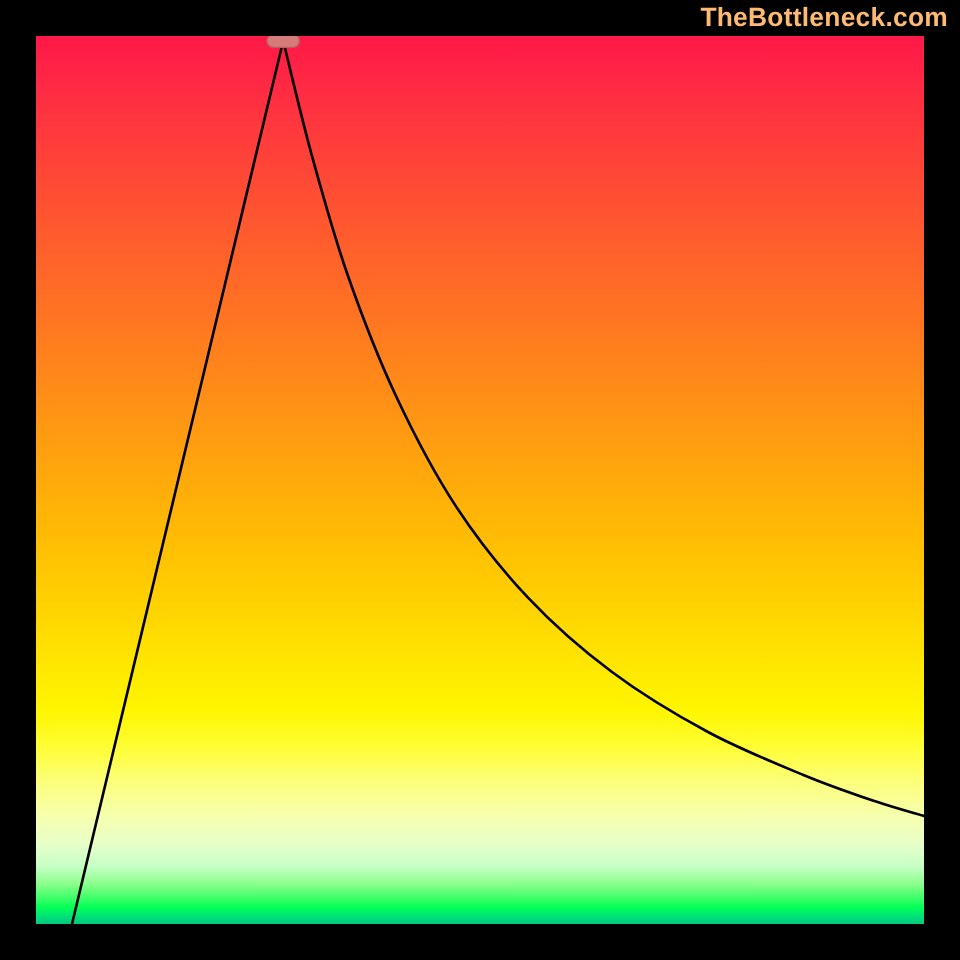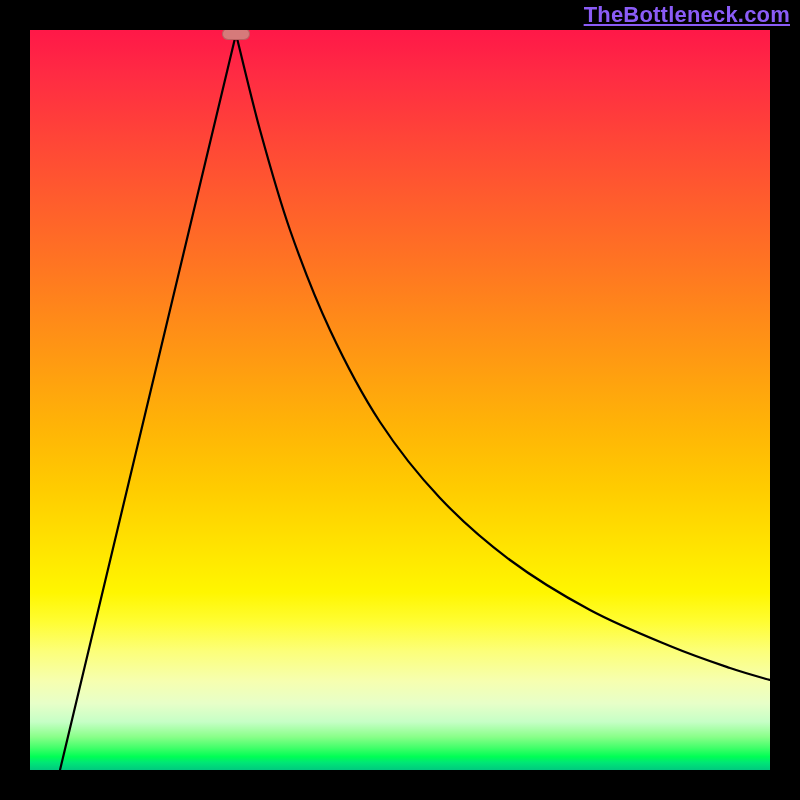--- a/index.html
+++ b/index.html
@@ -14,27 +14,26 @@
   .frame {
     position: relative;
     width: 800px;
     height: 800px;
     background: #000;
   }
   .watermark {
     position: absolute;
     top: 2px;
     right: 10px;
-    color: #8b5cf6;
+    color: #fdba74;
     font-size: 22px;
     font-weight: 600;
     letter-spacing: 0.2px;
     z-index: 20;
     pointer-events: none;
-    text-decoration: underline;
   }
   .plot-area {
     position: absolute;
     left: 30px;
     top: 30px;
     width: 740px;
     height: 740px;
     overflow: hidden;
   }
   .gradient-bg {

